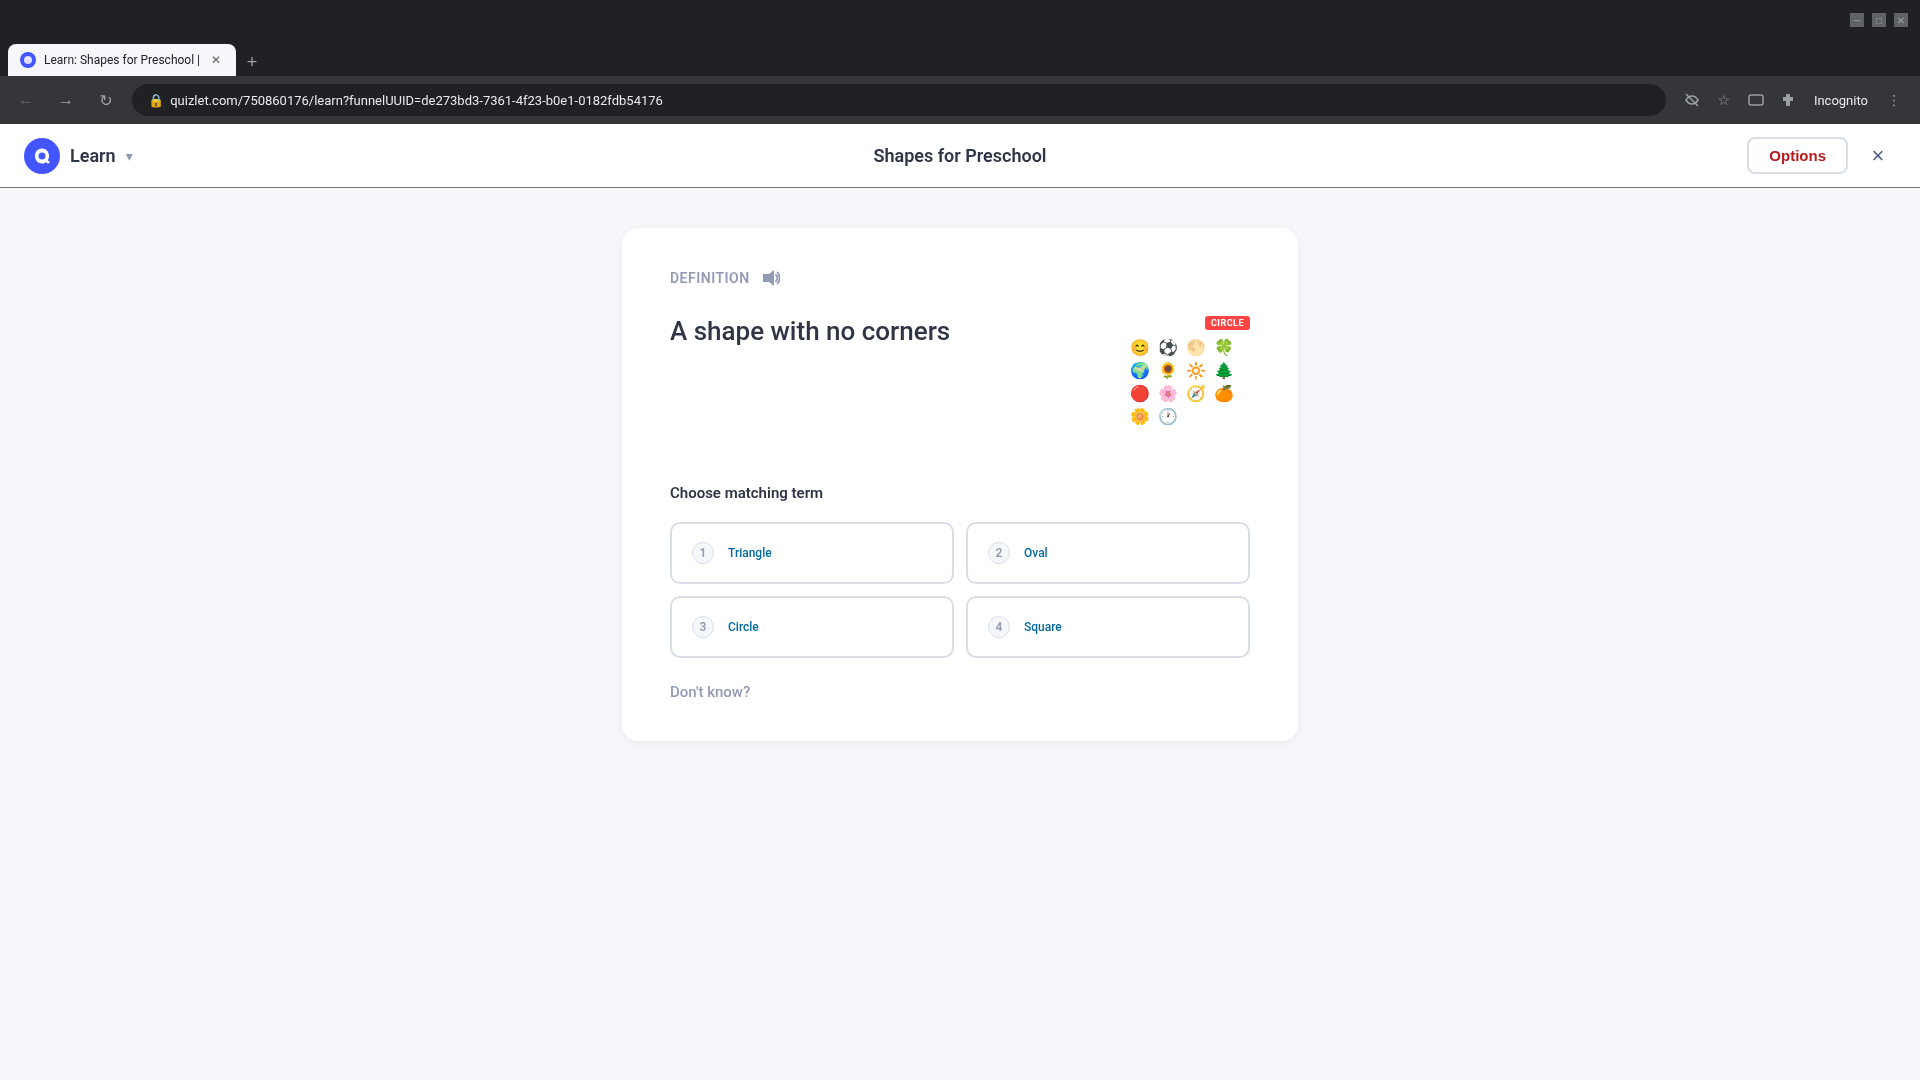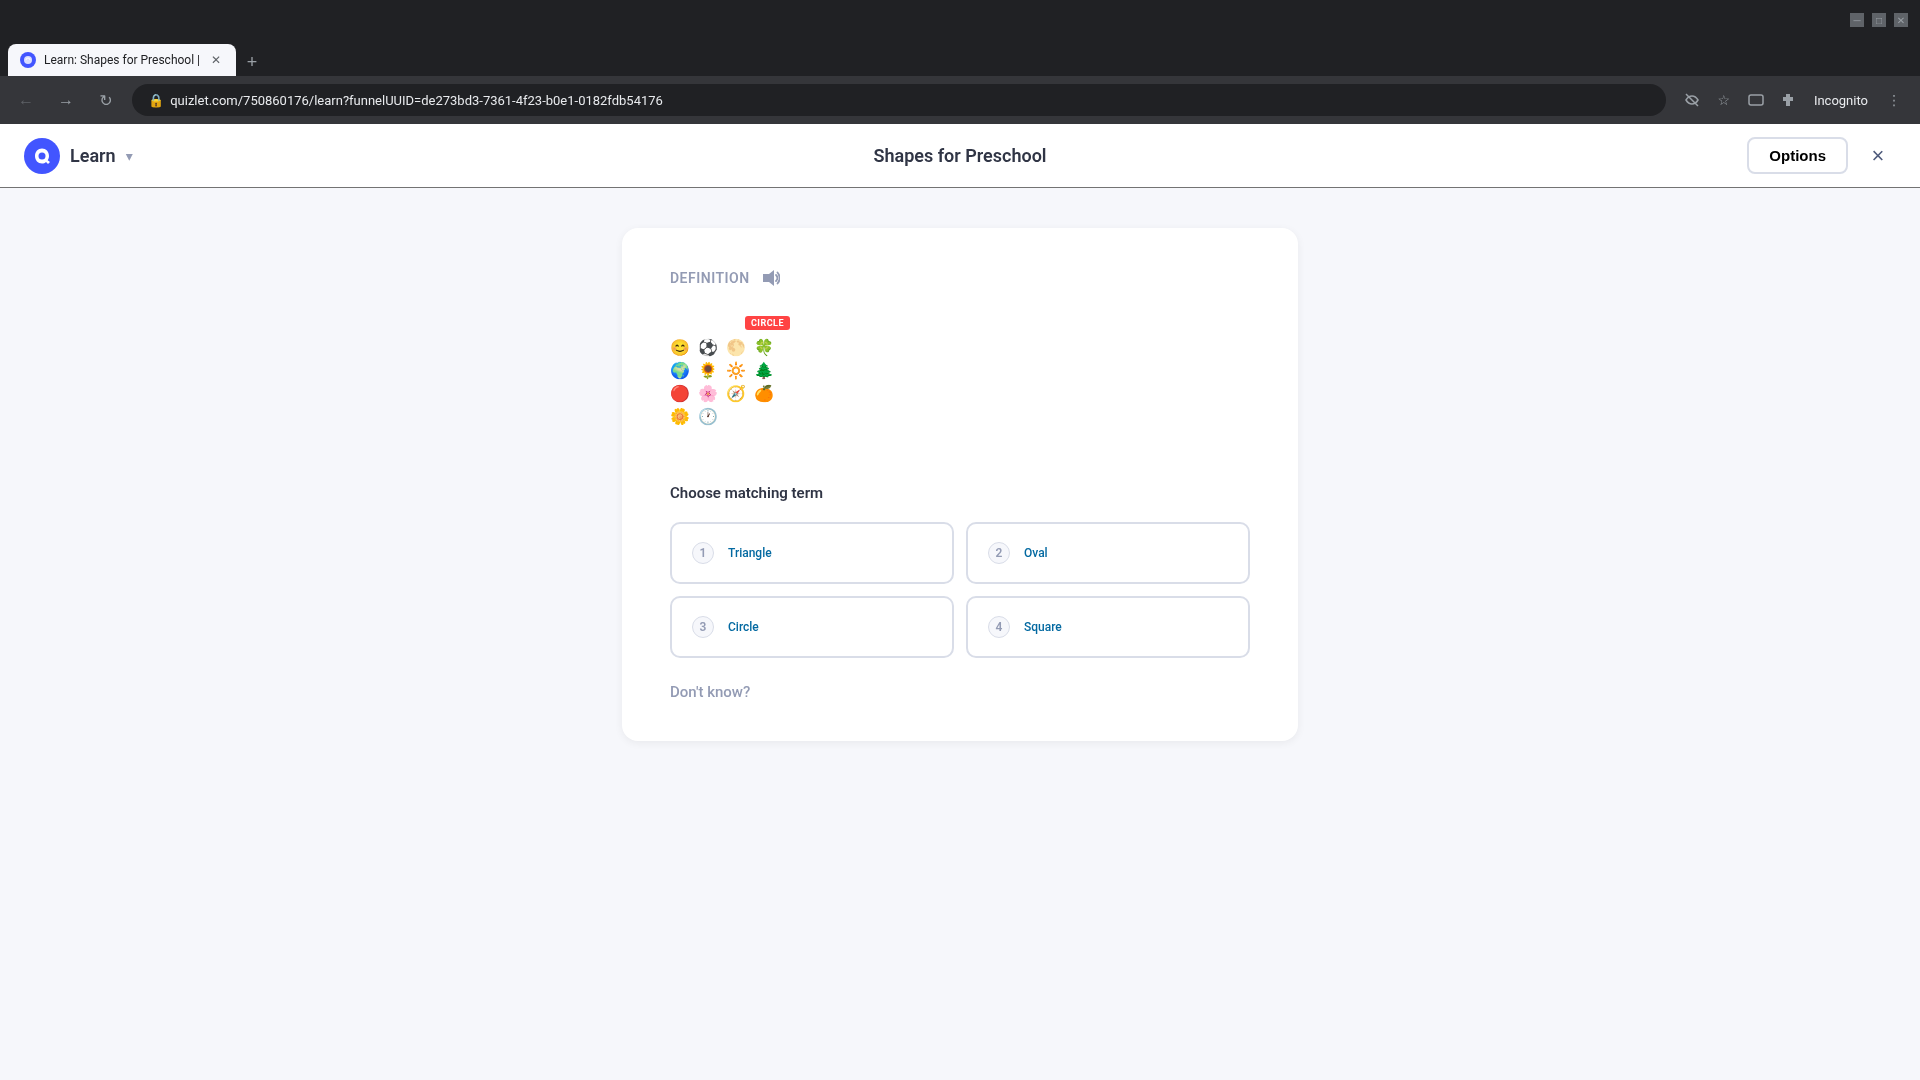--- a/index.html
+++ b/index.html
@@ -219,21 +219,21 @@
       display: flex;
       align-items: center;
       gap: 12px;
     }
 
     .options-btn {
       padding: 8px 20px;
       border: 2px solid #d9dde8;
       border-radius: 8px;
       background: white;
-      color: #000000;
+      color: #b91c1c;
       font-size: 15px;
       font-weight: 600;
       cursor: pointer;
     }
 
     .close-btn {
       width: 36px;
       height: 36px;
       background: transparent;
       border: none;
@@ -485,20 +485,21 @@
       <button class="audio-btn">
         <svg width="20" height="20" viewBox="0 0 20 20" fill="none">
           <polygon points="3,6 9,6 14,2 14,18 9,14 3,14" fill="#939bb4"></polygon>
           <path d="M16 7 Q19 10 16 13" stroke="#939bb4" stroke-width="1.8" fill="none" stroke-linecap="round"></path>
           <path d="M17.5 4.5 Q22 10 17.5 15.5" stroke="#939bb4" stroke-width="1.8" fill="none" stroke-linecap="round"></path>
         </svg>
       </button>
     </div>
 
     <div class="definition-content">
+      <div class="definition-text">A shape with no corners</div>
 
       <div class="image-container">
         <div class="circle-label-badge">CIRCLE</div>
         <div class="emoji-grid">
           <span>😊</span>
           <span>⚽</span>
           <span>🌕</span>
           <span>🍀</span>
           <span>🌍</span>
           <span>🌻</span>

